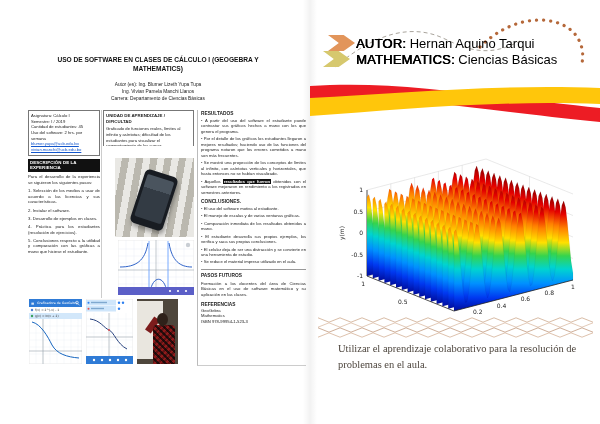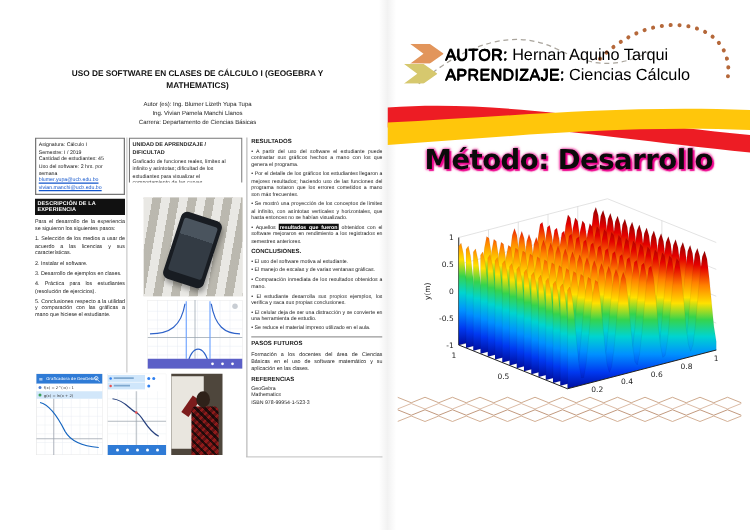--- a/index.html
+++ b/index.html
@@ -234,31 +234,30 @@
     </svg>
 
     <div class="chev" id="chev-author"></div>
     <div class="chev" id="chev-dept"></div>
 
     <div class="meta-line" id="author-line">
       <span class="meta-label">AUTOR:</span>
       <span>Hernan Aquino Tarqui</span>
     </div>
     <div class="meta-line" id="dept-line">
-      <span class="meta-label">APRENDIZAJE:</span>
-      <span>Ciencias Cálculo</span>
+      <span class="meta-label">MATHEMATICS:</span>
+      <span>Ciencias Básicas</span>
     </div>
 
     <svg id="banner" viewBox="0 0 290 48" preserveAspectRatio="none">
       <path d="M0,6 C 90,0 170,16 290,28 L290,42 C 170,30 90,14 0,22 Z" fill="#ed1c24"></path>
       <path d="M0,18 C 90,14 180,4 290,8 L290,24 C 180,20 90,30 0,36 Z" fill="#ffc60b"></path>
     </svg>
 
     <div id="big-title">
-      <div>Método: Desarrollo</div>
     </div>
 
     <div id="surface-wrap">
       <svg id="surface-plot" width="262" height="150" viewBox="0 0 262 150">
           <defs>
             <linearGradient id="jet" x1="0" y1="0" x2="0" y2="1">
               <stop offset="0" stop-color="#8f0000"></stop>
               <stop offset="0.12" stop-color="#e40000"></stop>
               <stop offset="0.25" stop-color="#ff8000"></stop>
               <stop offset="0.38" stop-color="#ffe100"></stop>
@@ -318,14 +317,15 @@
         </svg>
     </div>
 
     <svg id="zigzag" viewBox="0 0 276 24">
         <polyline points="0,1.8 11,6.2 22,1.8 33,6.2 44,1.8 55,6.2 66,1.8 77,6.2 88,1.8 99,6.2 110,1.8 121,6.2 132,1.8 143,6.2 154,1.8 165,6.2 176,1.8 187,6.2 198,1.8 209,6.2 220,1.8 231,6.2 242,1.8 253,6.2 264,1.8 275,6.2" fill="none" stroke="#c9a183" stroke-width="0.8" opacity="0.9"></polyline>
         <polyline points="0,11.2 11,6.8 22,11.2 33,6.8 44,11.2 55,6.8 66,11.2 77,6.8 88,11.2 99,6.8 110,11.2 121,6.8 132,11.2 143,6.8 154,11.2 165,6.8 176,11.2 187,6.8 198,11.2 209,6.8 220,11.2 231,6.8 242,11.2 253,6.8 264,11.2 275,6.8" fill="none" stroke="#d7b49b" stroke-width="0.8" opacity="0.9"></polyline>
         <polyline points="0,11.8 11,16.2 22,11.8 33,16.2 44,11.8 55,16.2 66,11.8 77,16.2 88,11.8 99,16.2 110,11.8 121,16.2 132,11.8 143,16.2 154,11.8 165,16.2 176,11.8 187,16.2 198,11.8 209,16.2 220,11.8 231,16.2 242,11.8 253,16.2 264,11.8 275,16.2" fill="none" stroke="#bb8e70" stroke-width="0.8" opacity="0.9"></polyline>
         <polyline points="0,21.2 11,16.8 22,21.2 33,16.8 44,21.2 55,16.8 66,21.2 77,16.8 88,21.2 99,16.8 110,21.2 121,16.8 132,21.2 143,16.8 154,21.2 165,16.8 176,21.2 187,16.8 198,21.2 209,16.8 220,21.2 231,16.8 242,21.2 253,16.8 264,21.2 275,16.8" fill="none" stroke="#cfa98c" stroke-width="0.8" opacity="0.9"></polyline>
       </svg>
 
+    <div id="caption">Utilizar el aprendizaje colaborativo para la resolución de problemas en el aula.</div>
   </div>
 </div>
 
 </body></html>

